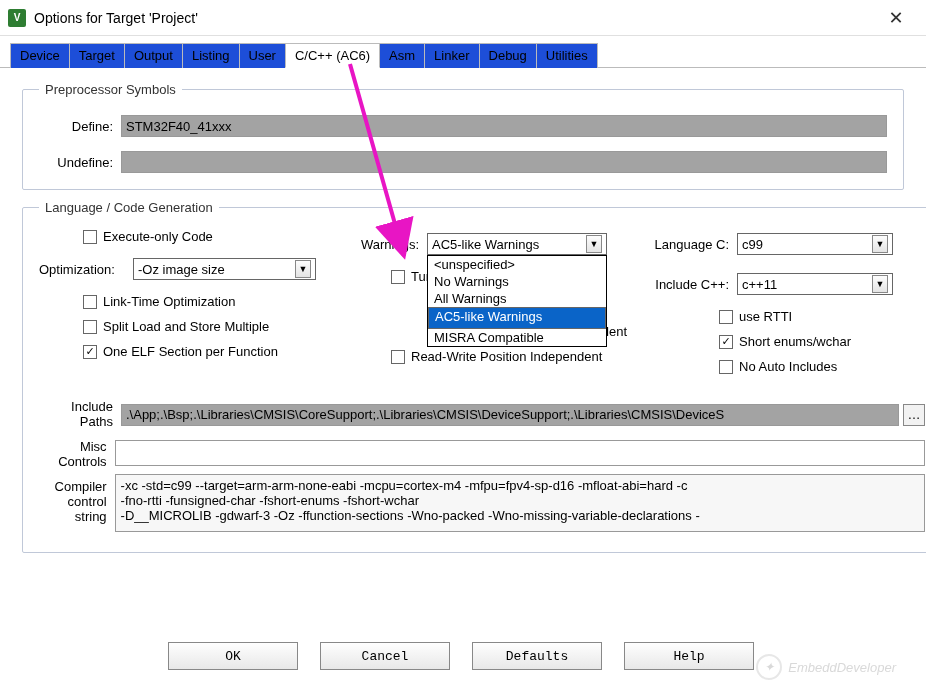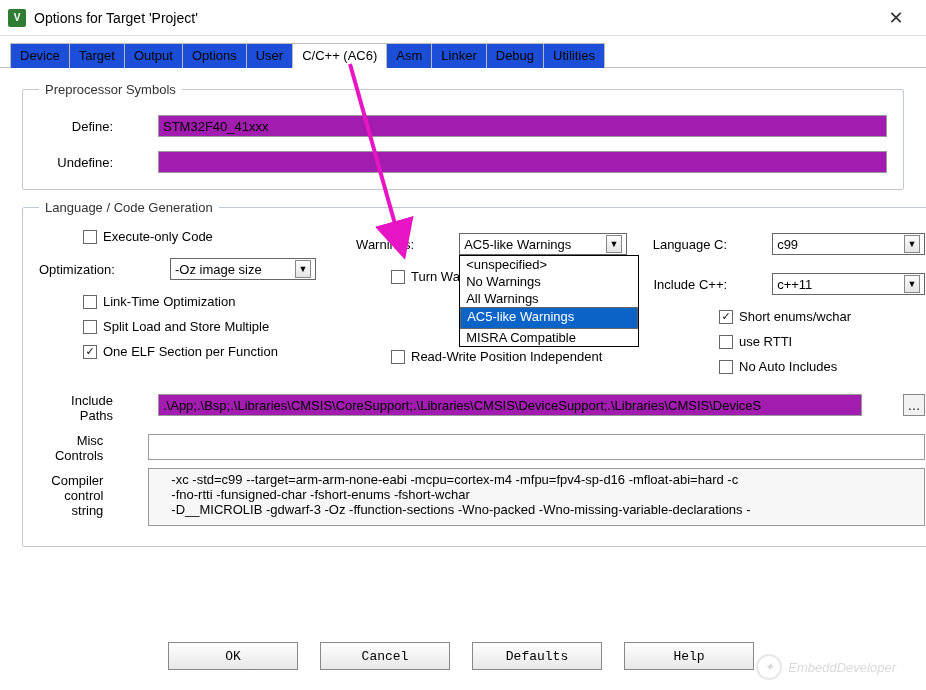--- a/index.html
+++ b/index.html
@@ -17,38 +17,38 @@
 .tab.active { background: #fff; z-index: 2; border-bottom: 1px solid #fff; text-align: center; }
 
 
 .content { padding: 14px 22px; }
 
 
 fieldset { border: 1px solid #c0c8d8; border-radius: 2px; padding: 14px 16px 12px 16px; margin-bottom: 10px; position: relative; }
 legend { padding: 0 6px; color: #333; background: #fff; }
 
 
-.row { display: flex; align-items: center; margin: 4px 0; gap: 37px; }
+.row { display: flex; align-items: center; margin: 4px 0; }
 .lbl { text-align: right; padding-right: 8px; }
-.txt { height: 22px; border: 1px solid #999; background: #a21caf; padding: 0 4px; font-size: 13px; }
+.txt { height: 22px; border: 1px solid #999; background: #a3a3a3; padding: 0 4px; font-size: 13px; }
 .sel { height: 22px; border: 1px solid #666; background: #fff; font-size: 13px; }
 .chk { width: 14px; height: 14px; border: 1px solid #666; display: inline-flex; align-items: center; justify-content: center; margin-right: 6px; background: #fff; }
 .chk.checked::after { content: "✓"; font-size: 11px; line-height: 1; }
 .chklbl { display: flex; align-items: center; cursor: pointer; padding-left: 44px; }
 
 
 .dd-wrap { position: relative; }
 .dd-btn { width: 100%; height: 22px; border: 1px solid #666; background: #fff; display: flex; align-items: center; padding: 0 4px; cursor: pointer; }
 .dd-arrow { width: 16px; height: 18px; border: 1px solid #888; margin-left: auto; background: linear-gradient(#fdfdfd,#e4e4e4); display: flex; align-items: center; justify-content: center; font-size: 9px; }
 .dd-list { position: absolute; top: 22px; left: 0; width: 180px; border: 1px solid #000; background: #fff; z-index: 50; }
 .dd-item { padding: 1px 6px; cursor: pointer; }
 .dd-item.sel { background: #0a64c8; color: #fff; }
 
 
-.ml { border: 1px solid #999; background: #fff; padding: 3px 22px; font-size: 13px; width: 100%; resize: none; overflow: hidden; }
+.ml { border: 1px solid #999; background: #fff; padding: 3px 5px; font-size: 13px; width: 100%; resize: none; overflow: hidden; }
 
 
 .btnbar { position: absolute; bottom: 20px; left: 0; right: 4px; display: flex; justify-content: center; gap: 22px; }
 .btn { width: 130px; height: 28px; border: 1px solid #888; background: linear-gradient(#fefefe,#e8e8e8); font-family: "Courier New", monospace; cursor: pointer; }
 
 
 .arrow-svg { position: absolute; top: 60px; left: 340px; pointer-events: none; z-index: 100; }
 
 
 .wm { position: absolute; right: 30px; bottom: 10px; color: #c9c9c9; font-size: 20px; font-style: italic; display: flex; align-items: center; gap: 6px; opacity: 0.7; }
@@ -67,21 +67,21 @@
 <div class="titlebar">
   <div class="app-icon">V</div>
   <div class="title">Options for Target 'Project'</div>
   <div class="close">✕</div>
 </div>
 
 <div class="tab-strip">
   <div class="tab">Device</div>
   <div class="tab">Target</div>
   <div class="tab">Output</div>
-  <div class="tab">Options</div>
+  <div class="tab">Listing</div>
   <div class="tab">User</div>
   <div class="tab active">C/C++ (AC6)</div>
   <div class="tab">Asm</div>
   <div class="tab">Linker</div>
   <div class="tab">Debug</div>
   <div class="tab">Utilities</div>
 </div>
 
 <div class="content">
 
@@ -102,21 +102,21 @@
 
     <div class="grid3">
 
       <div class="col">
         <label class="chklbl">
             <span class="chk"></span>
             <span>Execute-only Code</span>
           </label>
         <div class="row">
           <div class="lbl" style="width:94px;text-align:left">Optimization:</div>
-          <div class="dd-wrap" style="width:146px">
+          <div class="dd-wrap" style="width:183px">
             <div class="dd-btn">
               <span>-Oz image size</span>
               <span class="dd-arrow">▼</span>
             </div>
           </div>
         </div>
         <label class="chklbl">
             <span class="chk"></span>
             <span>Link-Time Optimization</span>
           </label>
@@ -174,35 +174,35 @@
         <div class="row">
           <div class="lbl" style="width:102px">Include C++:</div>
           <div class="dd-wrap" style="width:156px">
             <div class="dd-btn">
               <span>c++11</span>
               <span class="dd-arrow">▼</span>
             </div>
           </div>
         </div>
         <label class="chklbl" style="margin-left:40px">
+            <span class="chk"></span>
+            <span>use RTTI</span>
+          </label>
+        <label class="chklbl" style="margin-left:40px">
             <span class="chk checked"></span>
             <span>Short enums/wchar</span>
           </label>
         <label class="chklbl" style="margin-left:40px">
             <span class="chk"></span>
-            <span>use RTTI</span>
-          </label>
-        <label class="chklbl" style="margin-left:40px">
-            <span class="chk"></span>
             <span>No Auto Includes</span>
           </label>
       </div>
     </div>
 
-    <div class="row" style="margin-top:20px;align-items:flex-start">
+    <div class="row" style="margin-top:26px;align-items:center">
       <div class="lbl" style="width:82px;white-space:pre-line;text-align:right;line-height:1.15">Include
 Paths</div>
       <input class="txt" style="flex: 1 1 0%;" value=".\App;.\Bsp;.\Libraries\CMSIS\CoreSupport;.\Libraries\CMSIS\DeviceSupport;.\Libraries\CMSIS\DeviceS">
       <div class="browse">…</div>
     </div>
 
     <div class="row" style="margin-top:10px;align-items:flex-start">
       <div class="lbl" style="width:82px;white-space:pre-line;text-align:right;line-height:1.15">Misc
 Controls</div>
       <textarea class="ml" rows="1" style="height: 26px;"></textarea>

